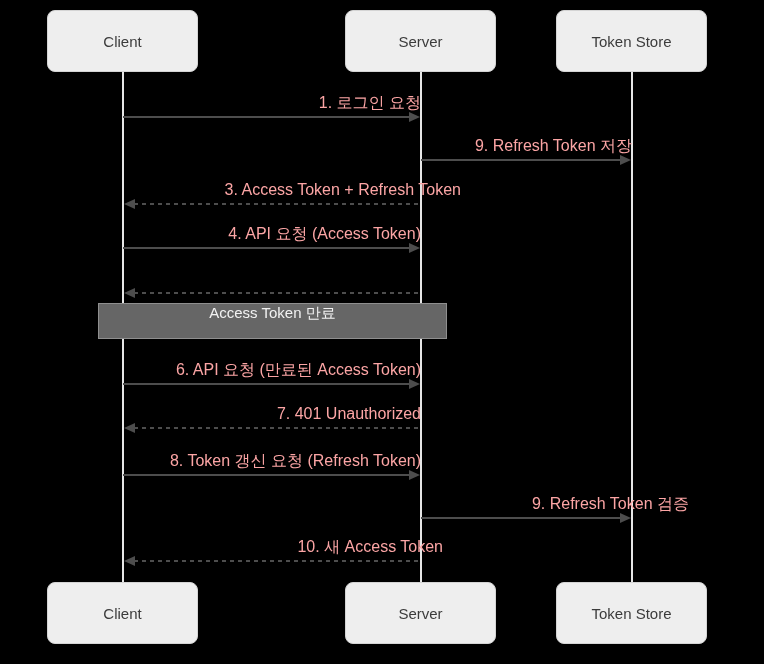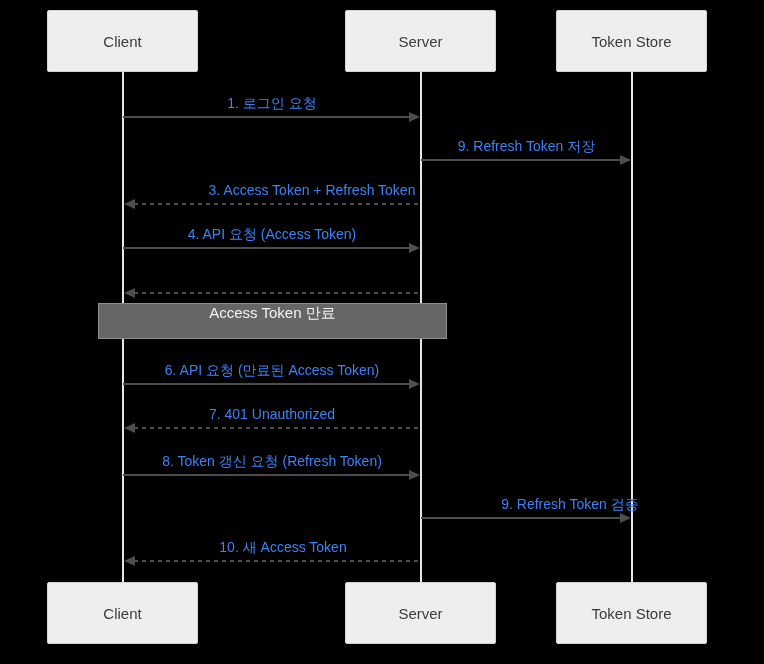--- a/index.html
+++ b/index.html
@@ -14,34 +14,34 @@
     position:absolute;
     width:2px;
     background:#e6e6e6;
     z-index:1;
   }
   .participant-box{
     position:absolute;
     width:151px;height:62px;
     background:#eeeeee;
     border:1px solid #d4d4d4;
-    border-radius:2px;
+    border-radius:8px;
     box-sizing:border-box;
     display:flex;align-items:center;justify-content:center;
     z-index:4;
   }
   .participant-label{
     color:#3b3b3b;
     font-size:15px;
   }
   .msg-label{
     position:absolute;
-    text-align:center;
-    color:#3b82f6;
-    font-size:14px;
+    text-align:right;
+    color:#fca5a5;
+    font-size:16px;
     height:18px;line-height:18px;
     white-space:nowrap;
     z-index:3;
   }
   .msg-line{
     position:absolute;
     height:2px;
     z-index:3;
   }
   .msg-line.solid{background:#4d4d4d;}

